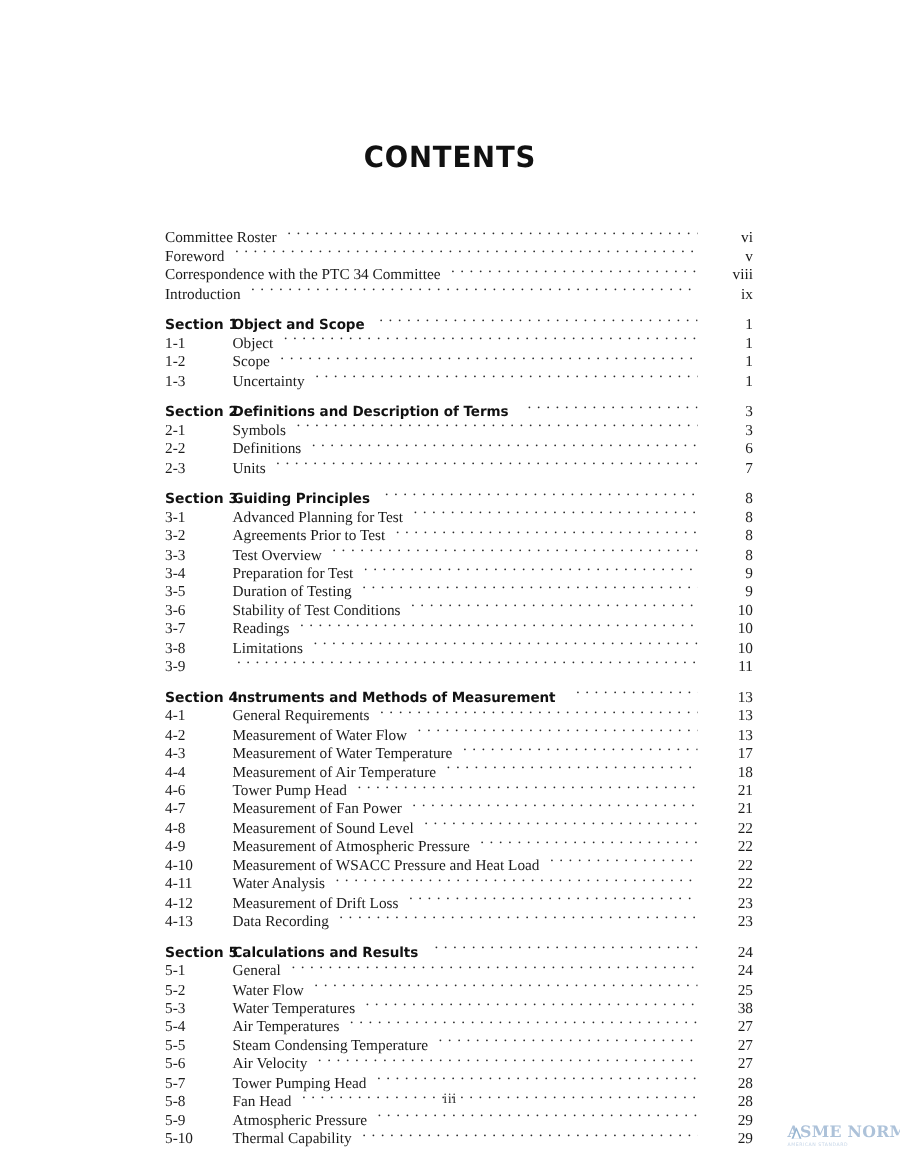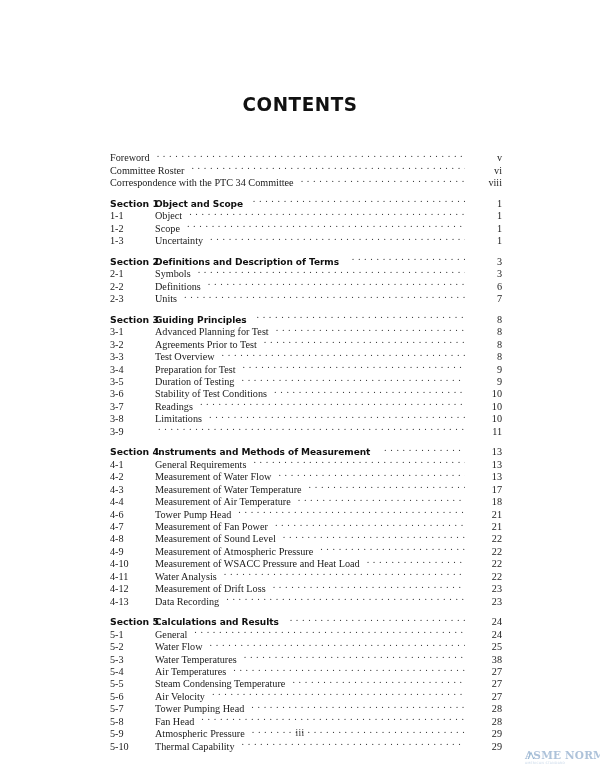--- a/index.html
+++ b/index.html
@@ -163,33 +163,38 @@
 </style>
 </head>
 <body>
 
 <div class="page">
 
   <div class="contents-title">CONTENTS</div>
 
   <div class="toc">
       <div class="row front">
+        <span class="label">Committee Roster</span>
+        <span class="leader"></span>
+        <span class="pageno">vi</span>
+      </div>
+      <div class="row front">
         <span class="label">Foreword</span>
         <span class="leader"></span>
         <span class="pageno">v</span>
-      </div>
-      <div class="row front">
-        <span class="label">Committee Roster</span>
-        <span class="leader"></span>
-        <span class="pageno">vi</span>
       </div>
       <div class="row front">
         <span class="label">Correspondence with the PTC 34 Committee</span>
         <span class="leader"></span>
         <span class="pageno">viii</span>
+      </div>
+      <div class="row front">
+        <span class="label">Introduction</span>
+        <span class="leader"></span>
+        <span class="pageno">ix</span>
       </div>
       <div class="row section gap-before">
         <span class="sec-num">Section 1</span>
         <span class="sec-head">Object and Scope</span>
         <span class="leader"></span>
         <span class="pageno">1</span>
       </div>
       <div class="row">
         <span class="num">1-1</span>
         <span class="label">Object</span>

